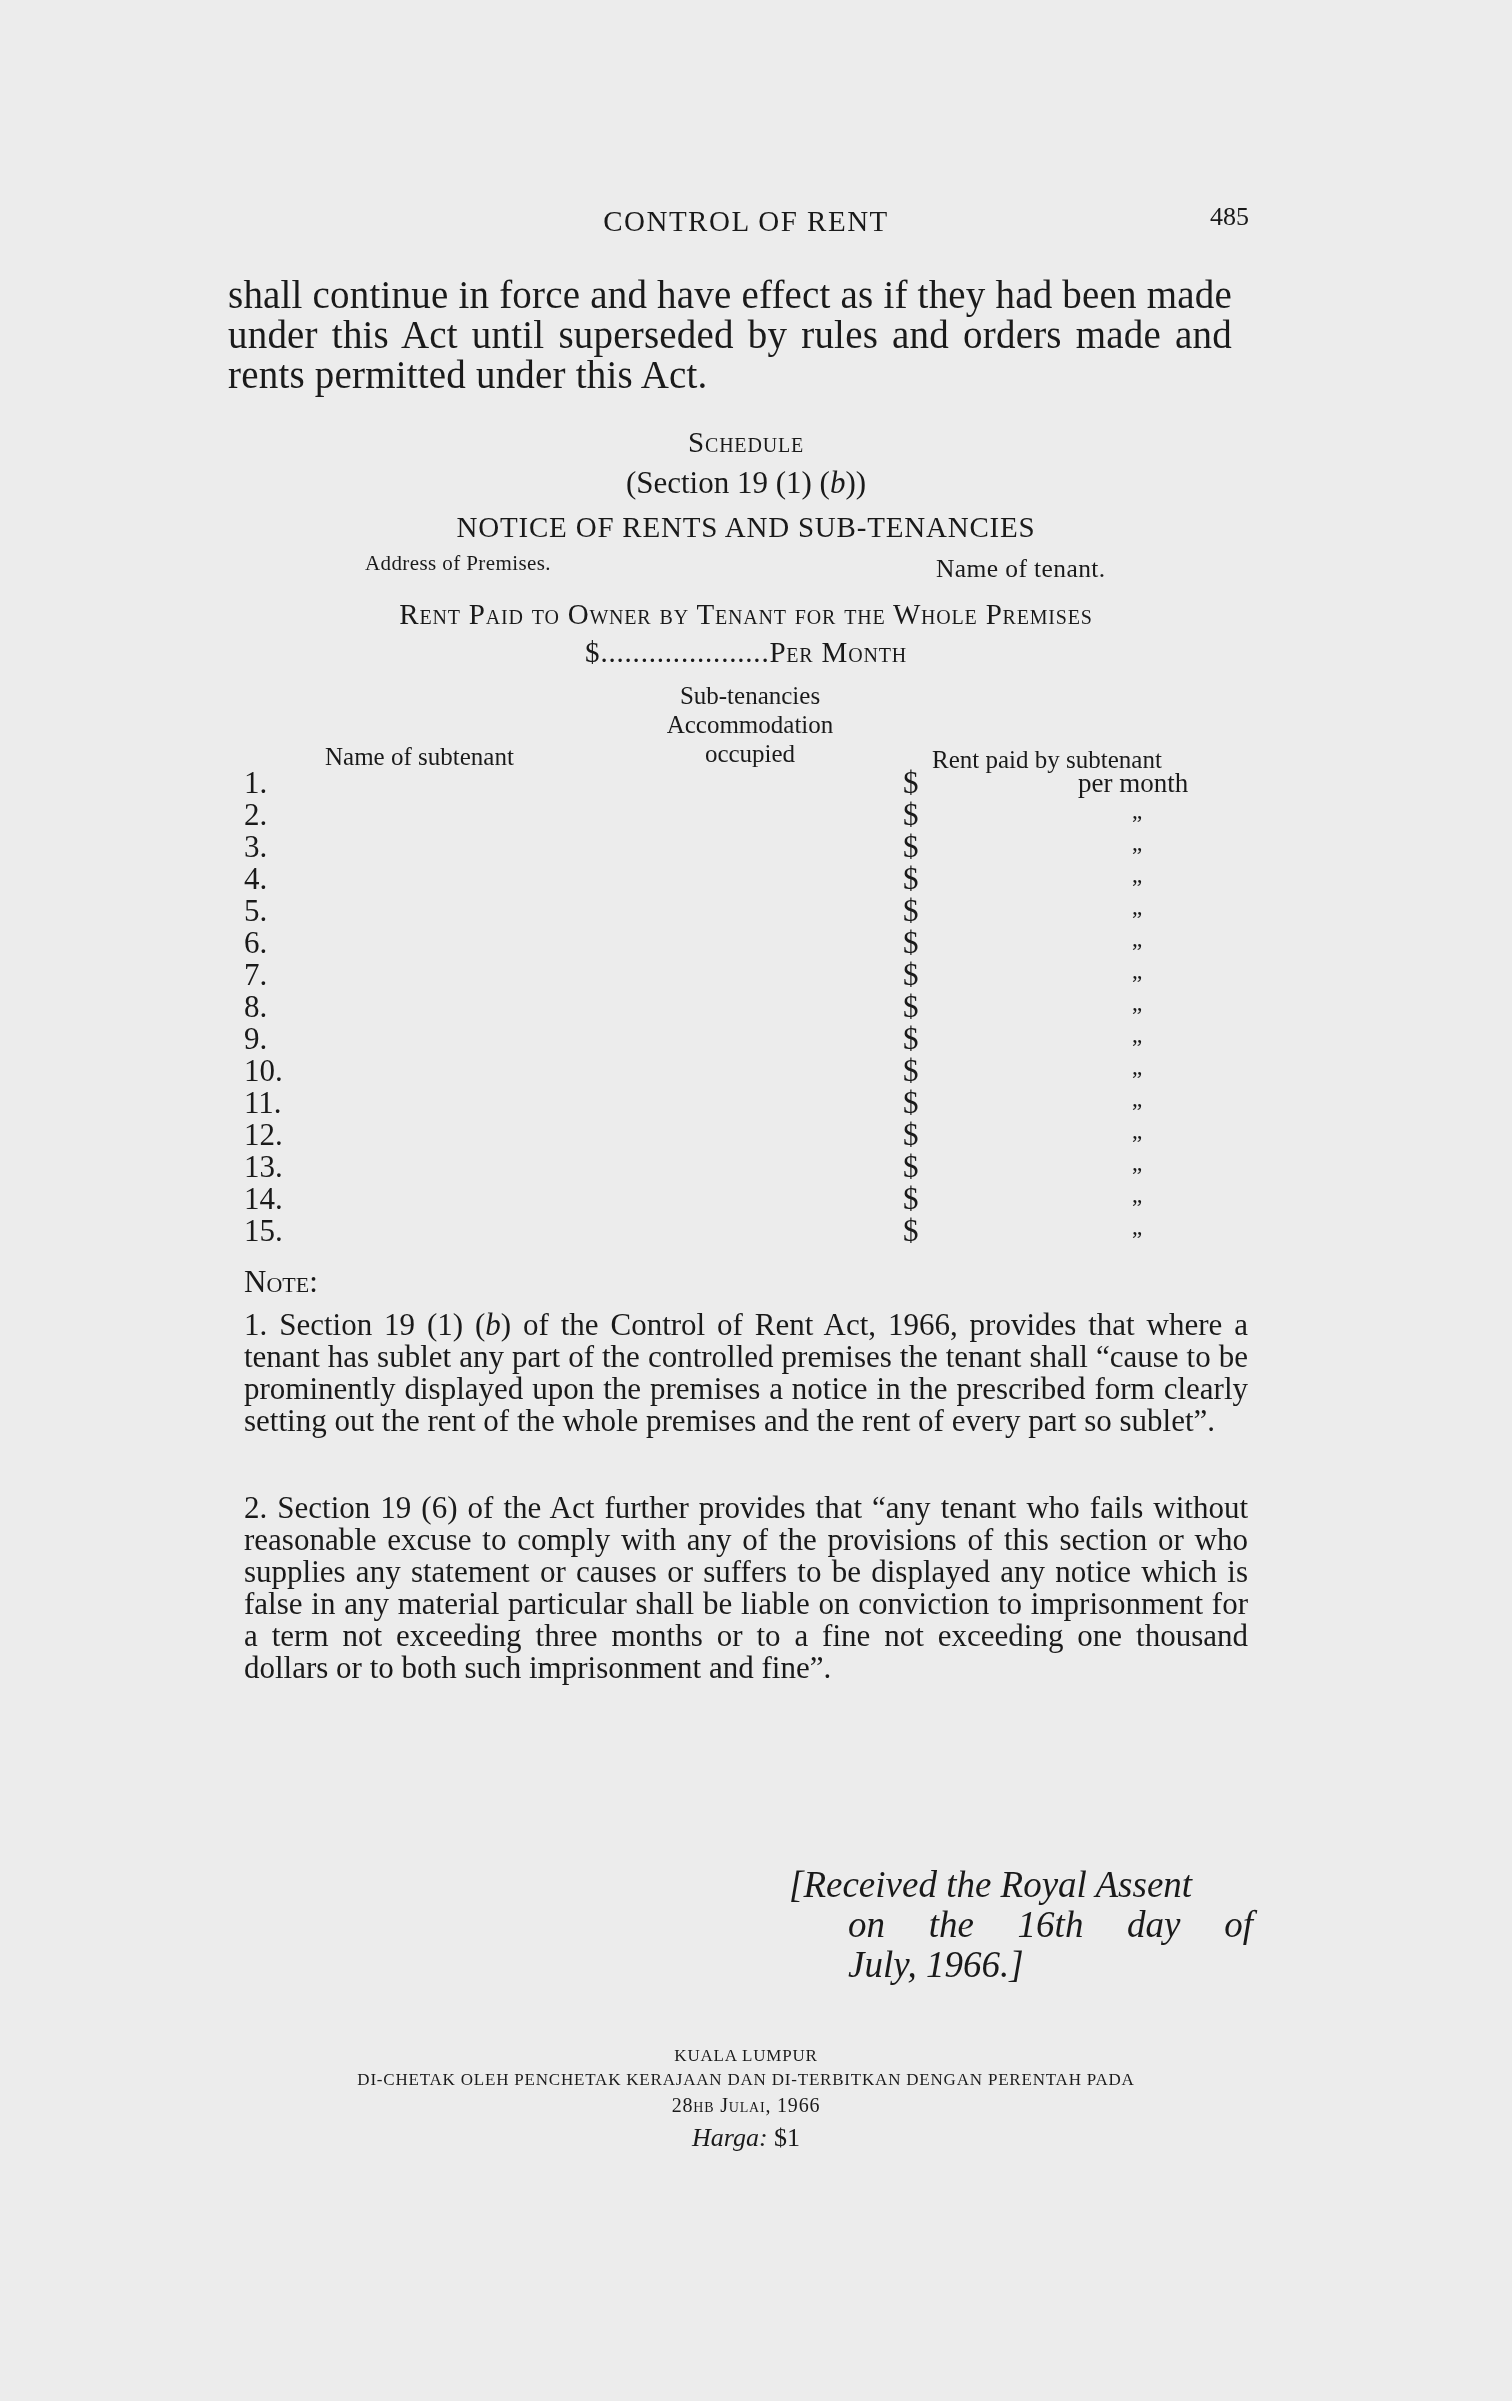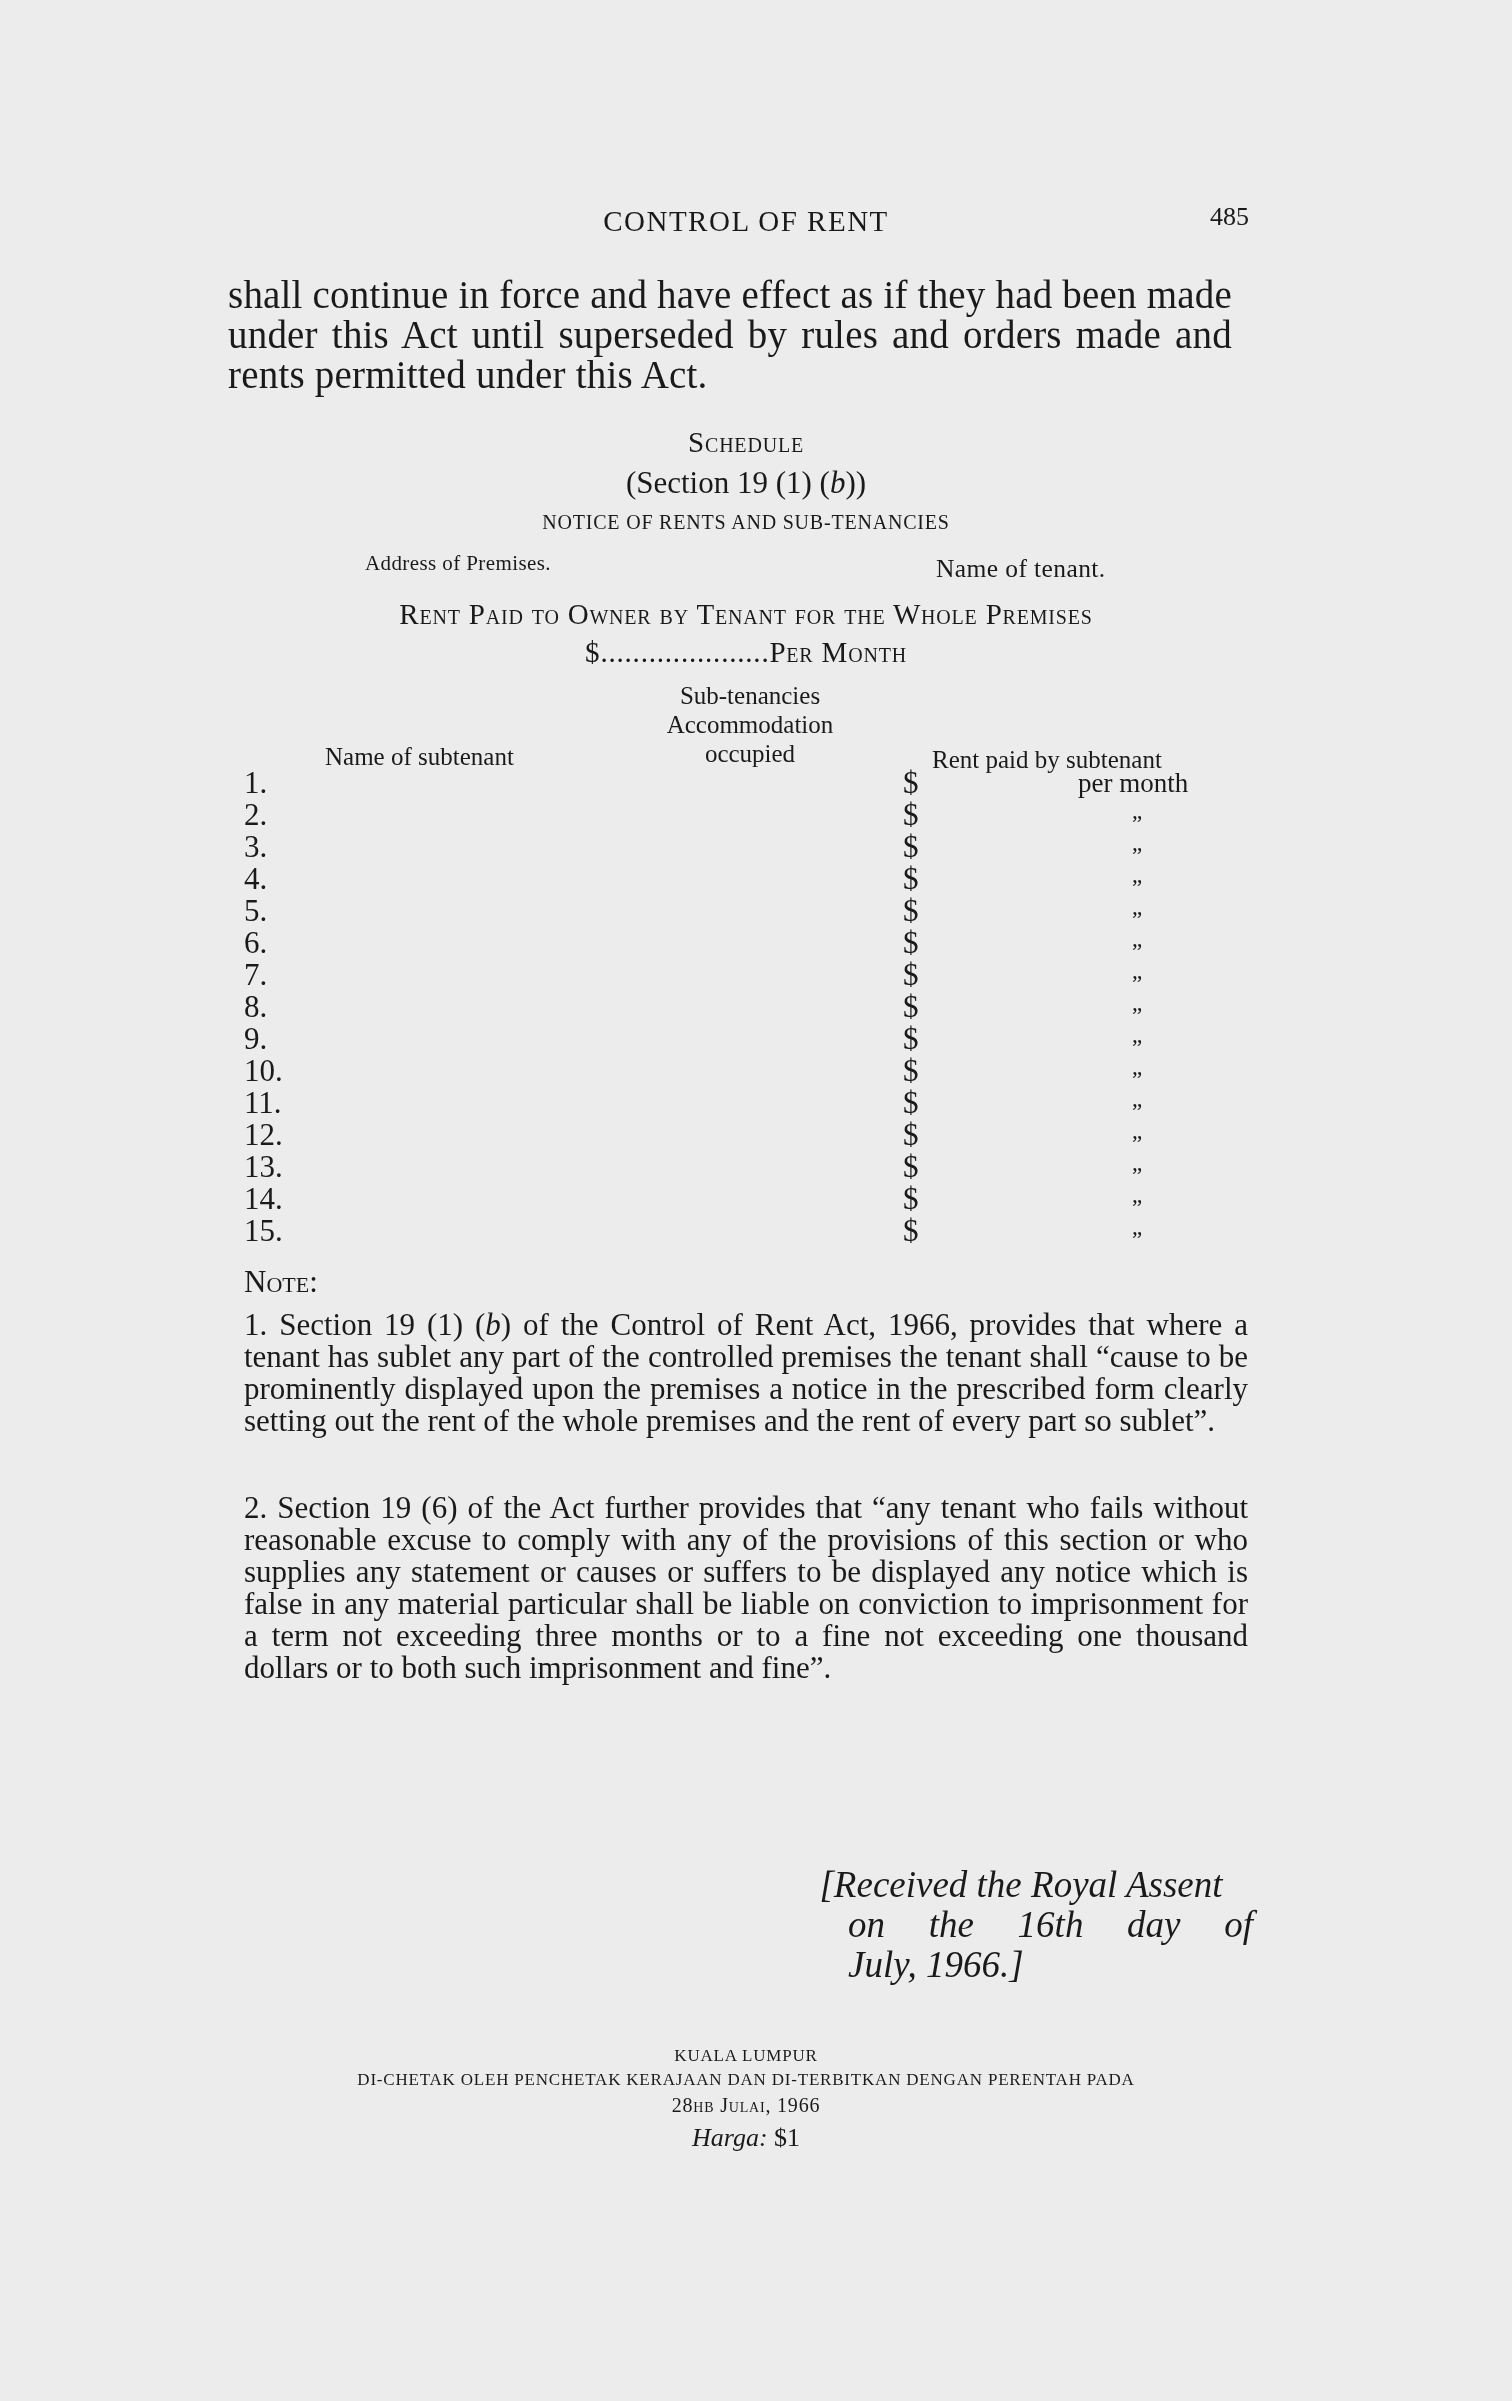--- a/index.html
+++ b/index.html
@@ -16,21 +16,21 @@
   .sc { font-variant: small-caps; }
 
   #running-head { top: 195px; font-size: 29px; letter-spacing: 1.5px; }
   #page-number { top: 192px; left: 1145px; width: 104px; text-align: right; font-size: 26px; }
 
   .body-para { left: 228px; width: 1004px; font-size: 39px; line-height: 40px; text-align: justify; text-align-last: left; }
   #intro-para { top: 265px; letter-spacing: 0.2px; }
 
   #schedule-title { top: 416px; font-size: 29px; letter-spacing: 0.8px; }
   #schedule-section { top: 455px; font-size: 31px; }
-  #notice-title { top: 501px; font-size: 20px; letter-spacing: 0.8px; font-family: Liberation Serif, serif; }
+  #notice-title { top: 501px; font-size: 29px; letter-spacing: 0.8px; font-family: Liberation Serif, serif; }
   #address-label { top: 541px; left: 365px; font-size: 21px; letter-spacing: 0.4px; }
   #tenant-label { top: 544px; left: 936px; font-size: 25.5px; letter-spacing: 0.4px; }
   #rent-paid-heading { top: 588px; font-size: 29px; letter-spacing: 0.8px; }
   #per-month-line { top: 626px; font-size: 29px; letter-spacing: 0.8px; }
 
   .col-head { font-size: 25px; line-height: 29px; }
   #col-accommodation { top: 671px; left: 634px; width: 232px; text-align: center; }
   #col-name { top: 732px; left: 325px; }
   #col-rent { top: 735px; left: 932px; }
 
@@ -40,21 +40,21 @@
   .row .dollar { position: absolute; left: 659px; }
   .row .ditto { position: absolute; left: 888px; top: 9.3px; font-size: 23px; }
   .row .permonth { position: absolute; left: 834px; font-size: 27px; }
 
   #note-label { top: 1254px; left: 244px; font-size: 31px; }
   .note-para { left: 244px; width: 1004px; font-size: 31px; line-height: 32px; text-align: justify; text-align-last: left; white-space: normal; }
   #note-1 { top: 1299px; }
   #note-2 { top: 1482px; }
 
   #assent { top: 1855px; left: 789px; width: 464px; font-size: 37px; line-height: 40px; font-style: italic; white-space: normal; }
-  #assent .l1 { display: block; text-align: center; }
+  #assent .l1 { display: block; }
   #assent .l2 { display: block; padding-left: 59px; text-align: justify; text-align-last: justify; }
   #assent .l3 { display: block; padding-left: 59px; }
 
   .footer-line { font-size: 17px; letter-spacing: 0.8px; }
   #footer-city { top: 2036px; }
   #footer-printer { top: 2060px; }
   #footer-date { top: 2084px; font-size: 20px; }
   #footer-price { top: 2113px; font-size: 26px; }
   #footer-price i { font-style: italic; }
 </style>

